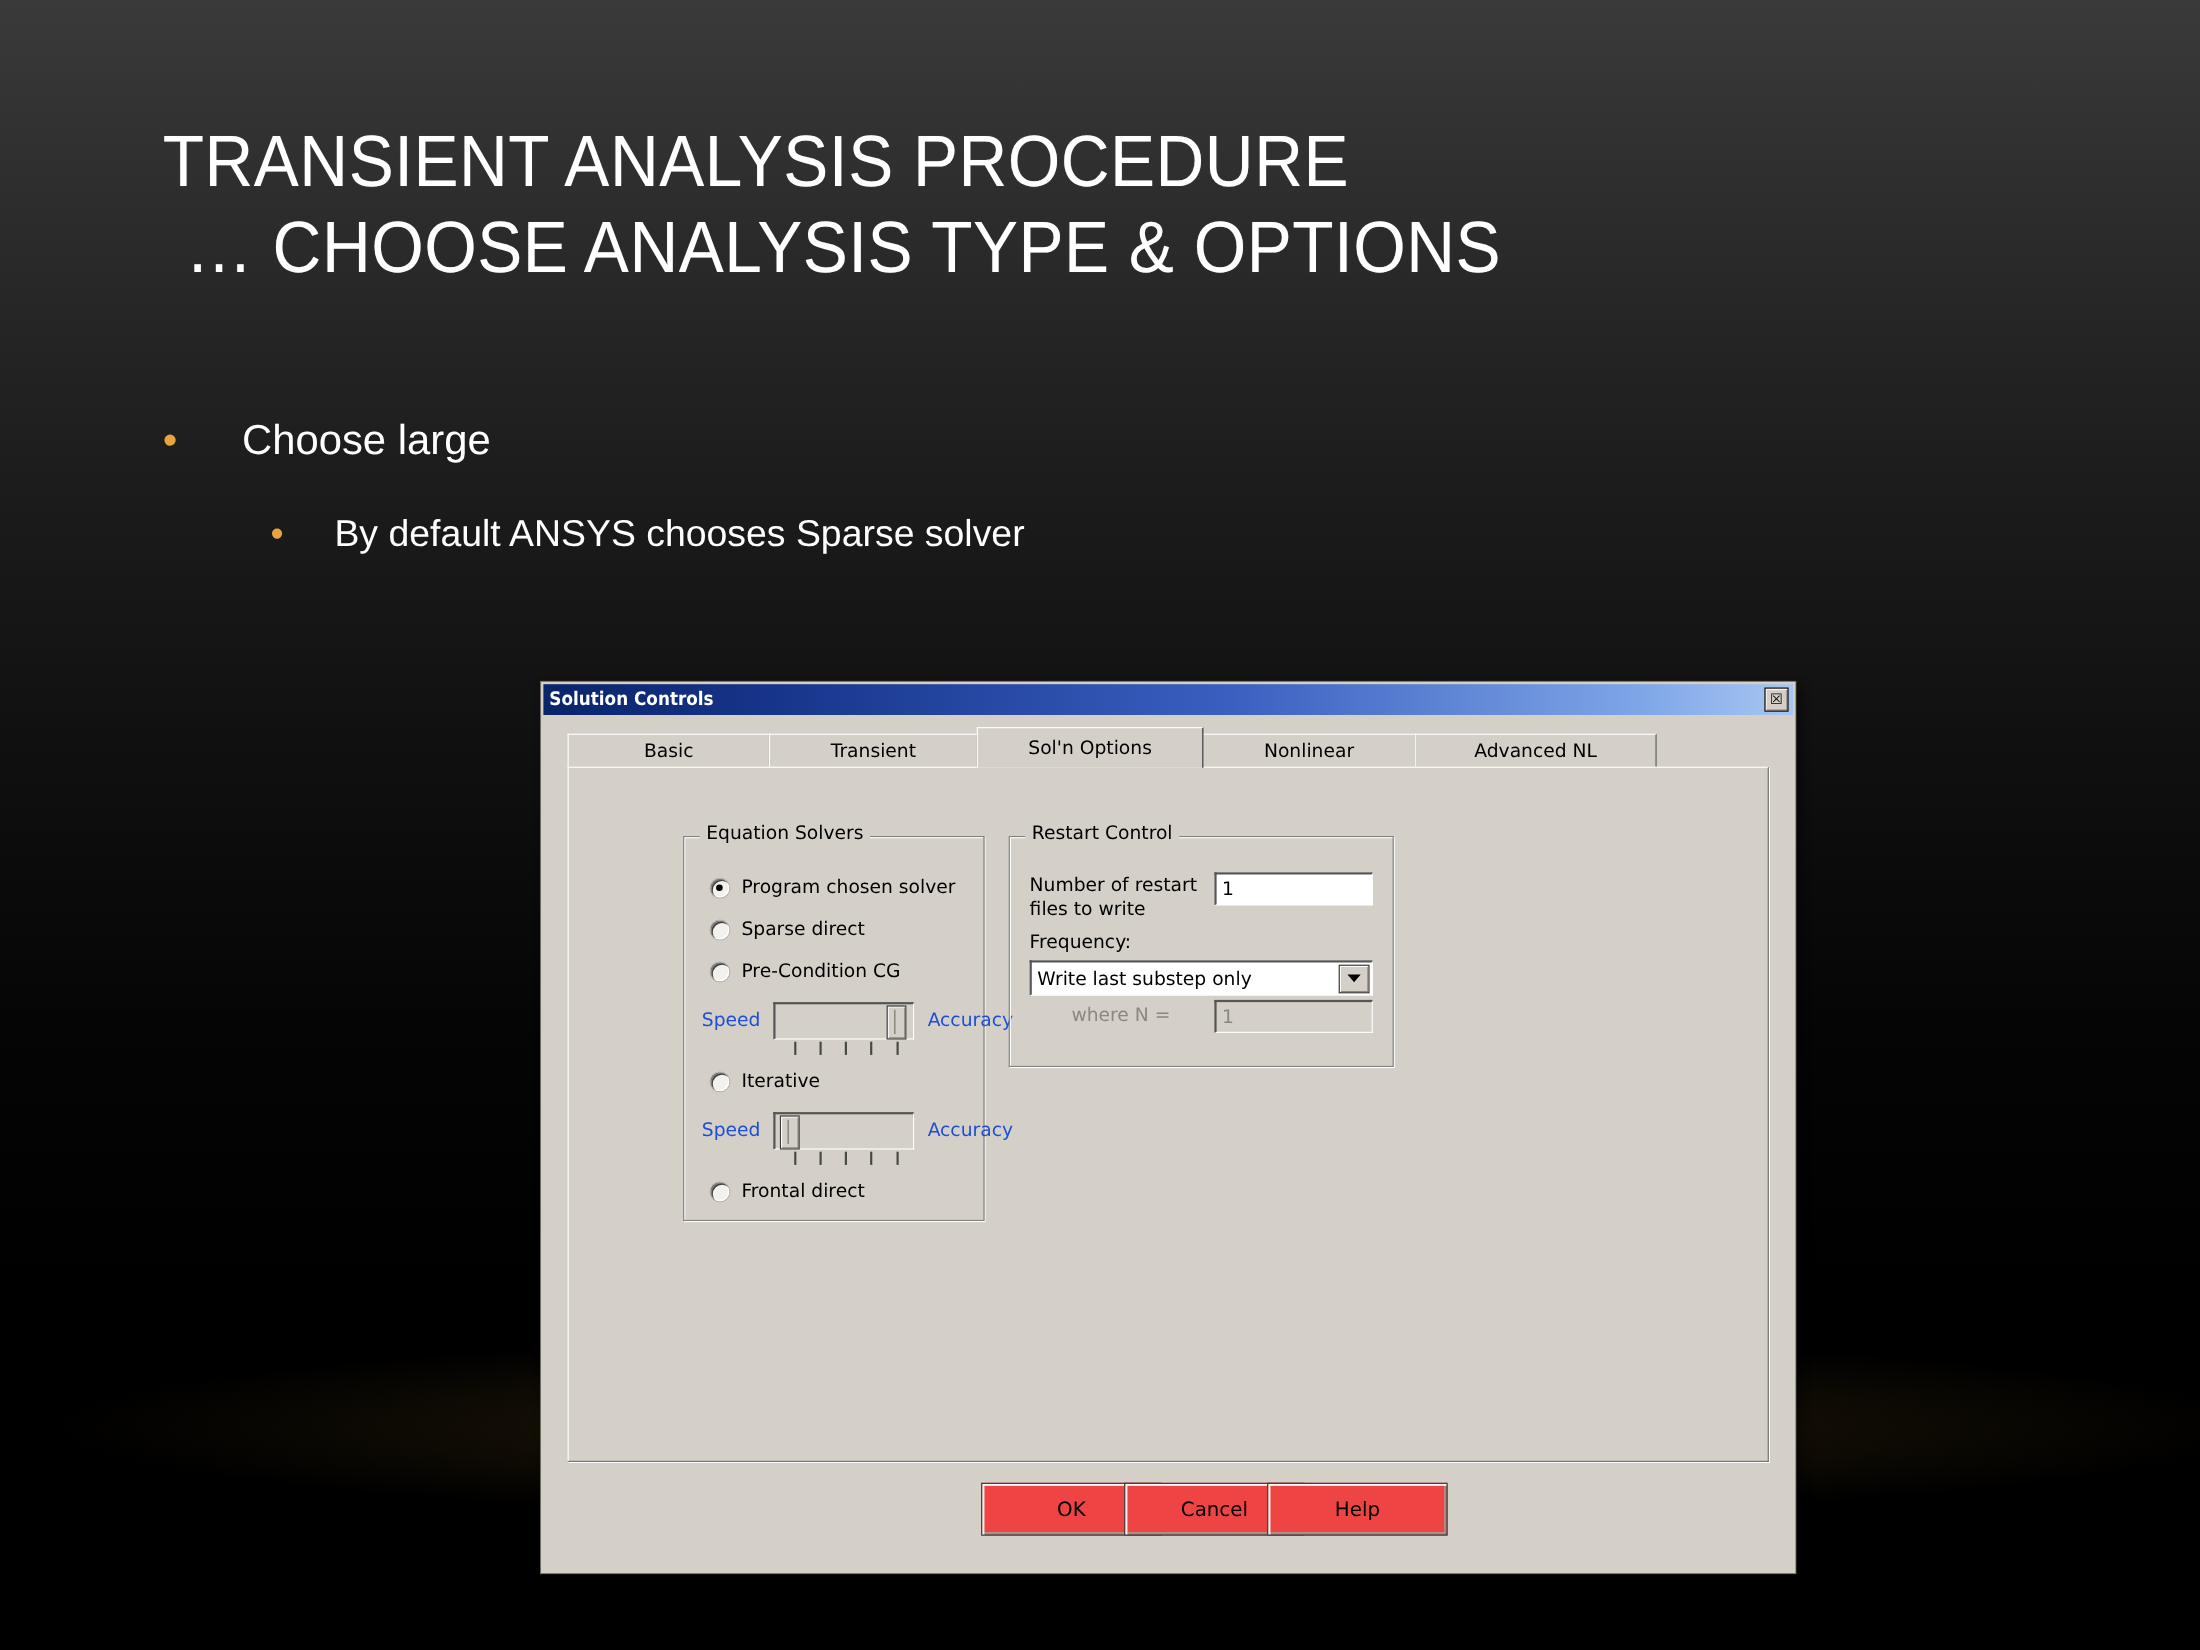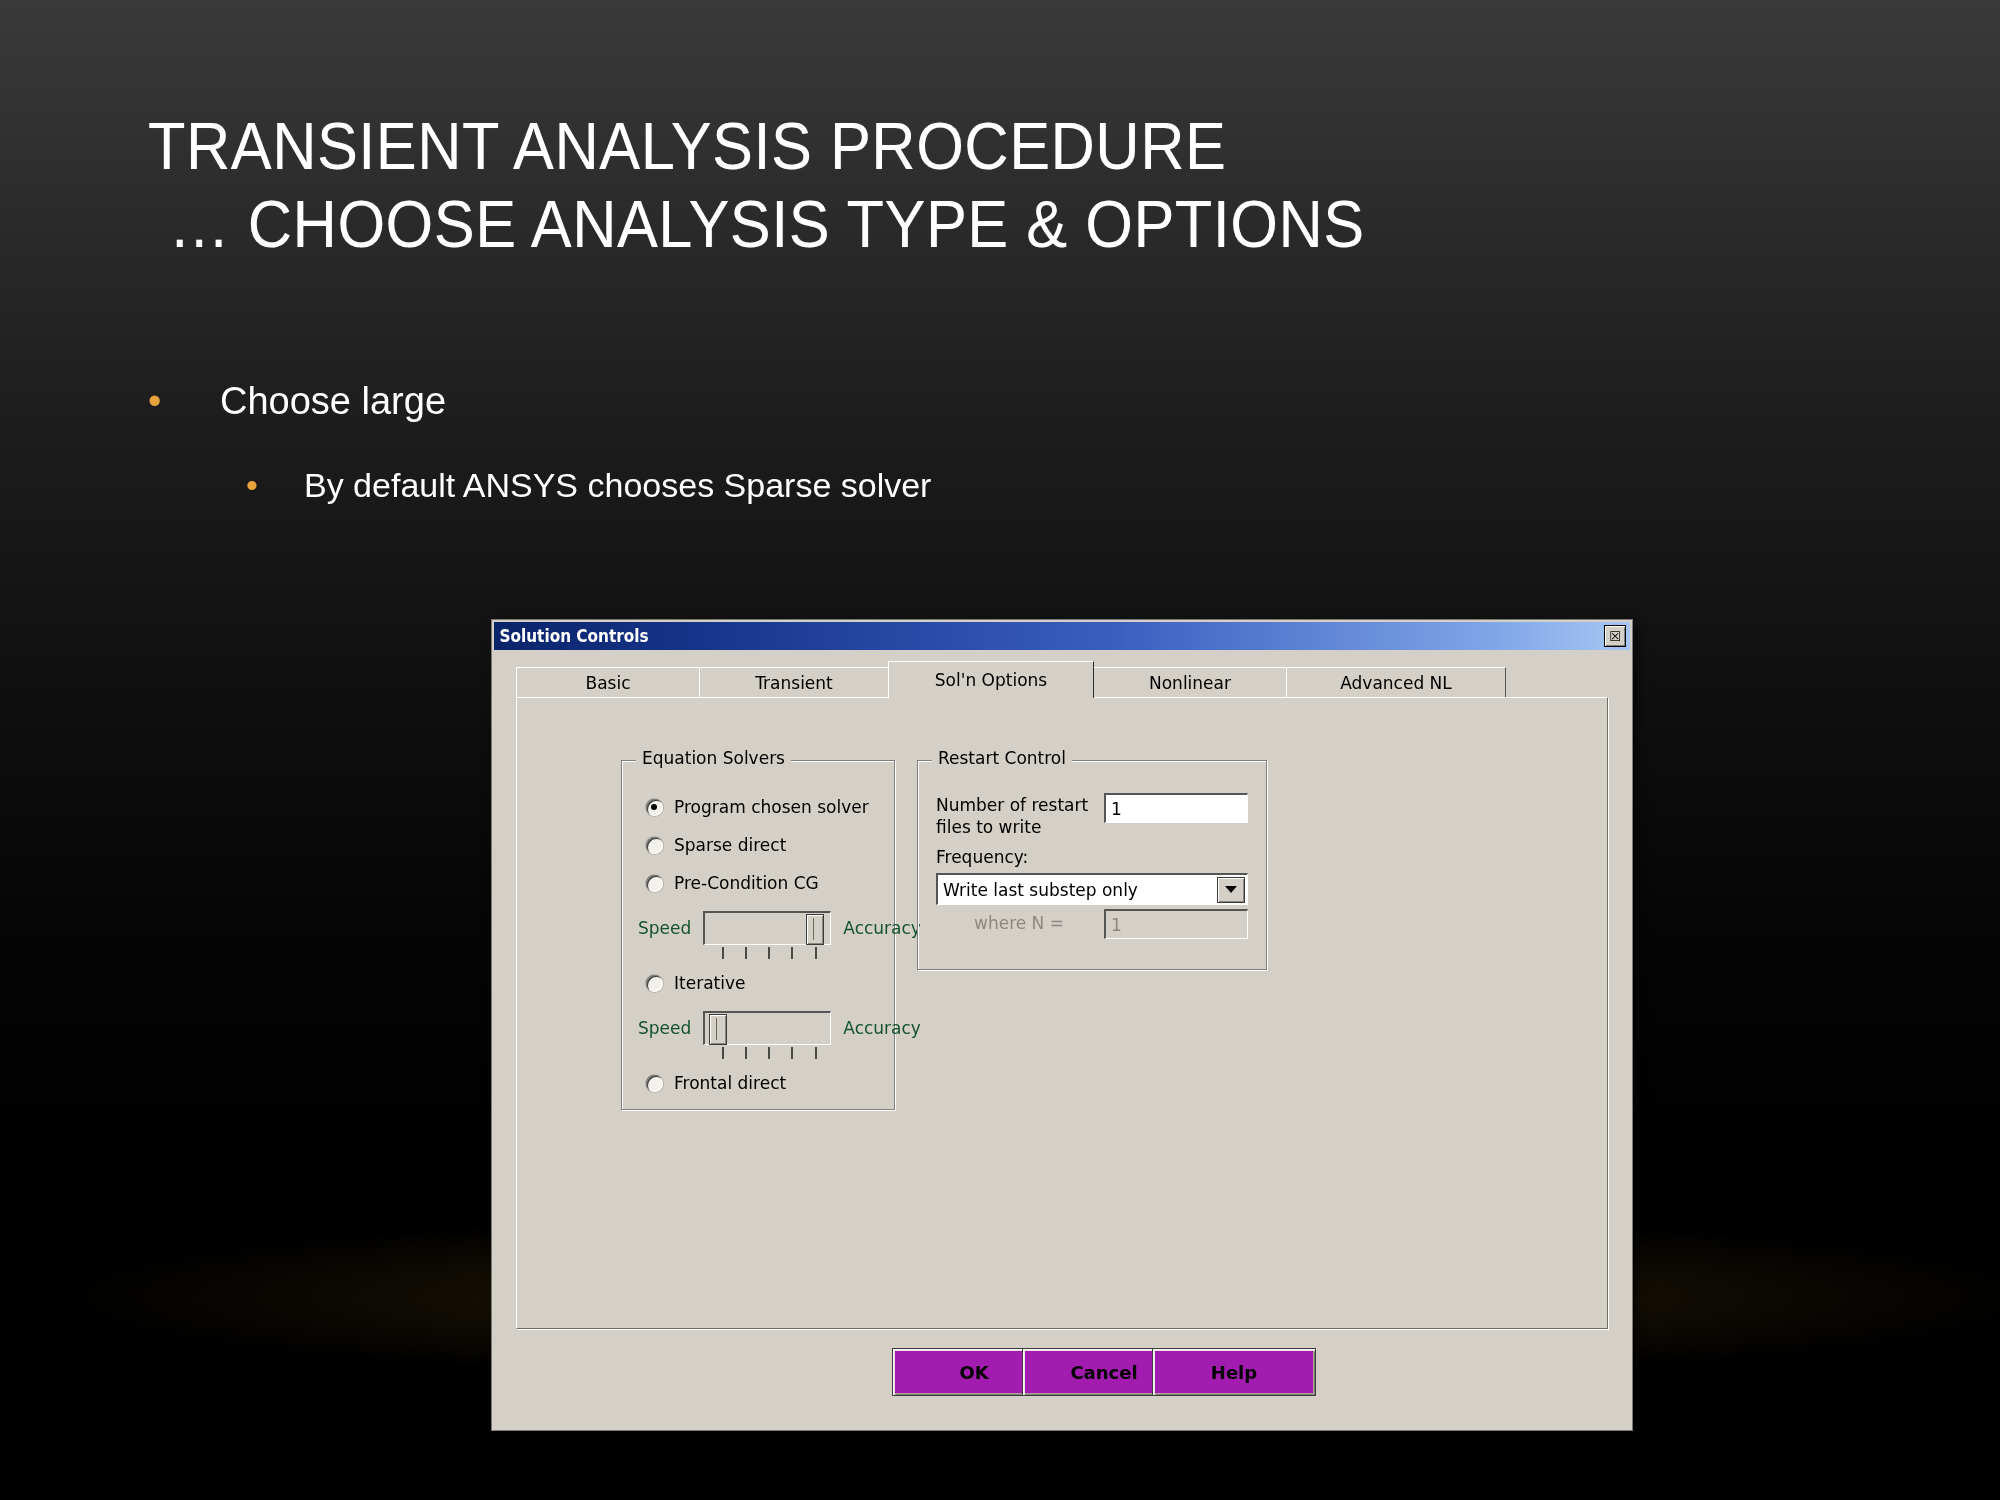--- a/index.html
+++ b/index.html
@@ -115,21 +115,21 @@
                inset -1px -1px 0 #ffffff, 0 0 0 1px #b5b1a8;
     position:relative;flex:0 0 auto;margin-right:11px;cursor:pointer;
   }
   .radio.checked::after{
     content:"";position:absolute;left:5px;top:5px;width:6px;height:6px;
     border-radius:50%;background:#000;
   }
   .radio-label{font-size:17px;color:#000;}
   
   .slider-row{position:absolute;display:flex;align-items:center;}
-  .slider-side{font-size:17px;color:#14532d;}
+  .slider-side{font-size:17px;color:#1d4ed8;}
   .slider-track{
     position:relative;width:128px;height:34px;margin:0 12px;
     background:#d4d0c8;
     border-top:2px solid #555;border-left:2px solid #555;
     border-right:1px solid #ffffff;border-bottom:1px solid #ffffff;
     box-sizing:border-box;
   }
   .slider-thumb{
     position:absolute;top:1px;width:16px;height:29px;
     background:#d4d0c8;
@@ -173,26 +173,26 @@
     box-shadow:inset 1px 1px 0 #ffffff, inset -1px -1px 0 #8a8780;
     display:flex;align-items:center;justify-content:center;flex:0 0 auto;
   }
   .dd-arrow::after{
     content:"";width:0;height:0;border-left:6px solid transparent;
     border-right:6px solid transparent;border-top:7px solid #000;
   }
   
   .dlg-btn{
     position:absolute;height:46px;width:162px;
-    background:#a21caf;
+    background:#ef4444;
     border:1px solid #3b3b38;
     box-shadow:inset 1px 1px 0 #ffffff, inset 2px 2px 0 #e8e5de,
                inset -1px -1px 0 #80807a, inset -2px -2px 0 #a8a49c;
     display:flex;align-items:center;justify-content:center;
-    font-size:18px;color:#000;cursor:pointer;font-weight:bold;
+    font-size:18px;color:#000;cursor:pointer;
   }
 </style>
 </head>
 <body>
 
 <div id="slide">
 
   <div id="title-block">
     <span class="tline tline1">TRANSIENT ANALYSIS PROCEDURE</span>
     <span class="tline tline2">… CHOOSE ANALYSIS TYPE &amp; OPTIONS</span>

